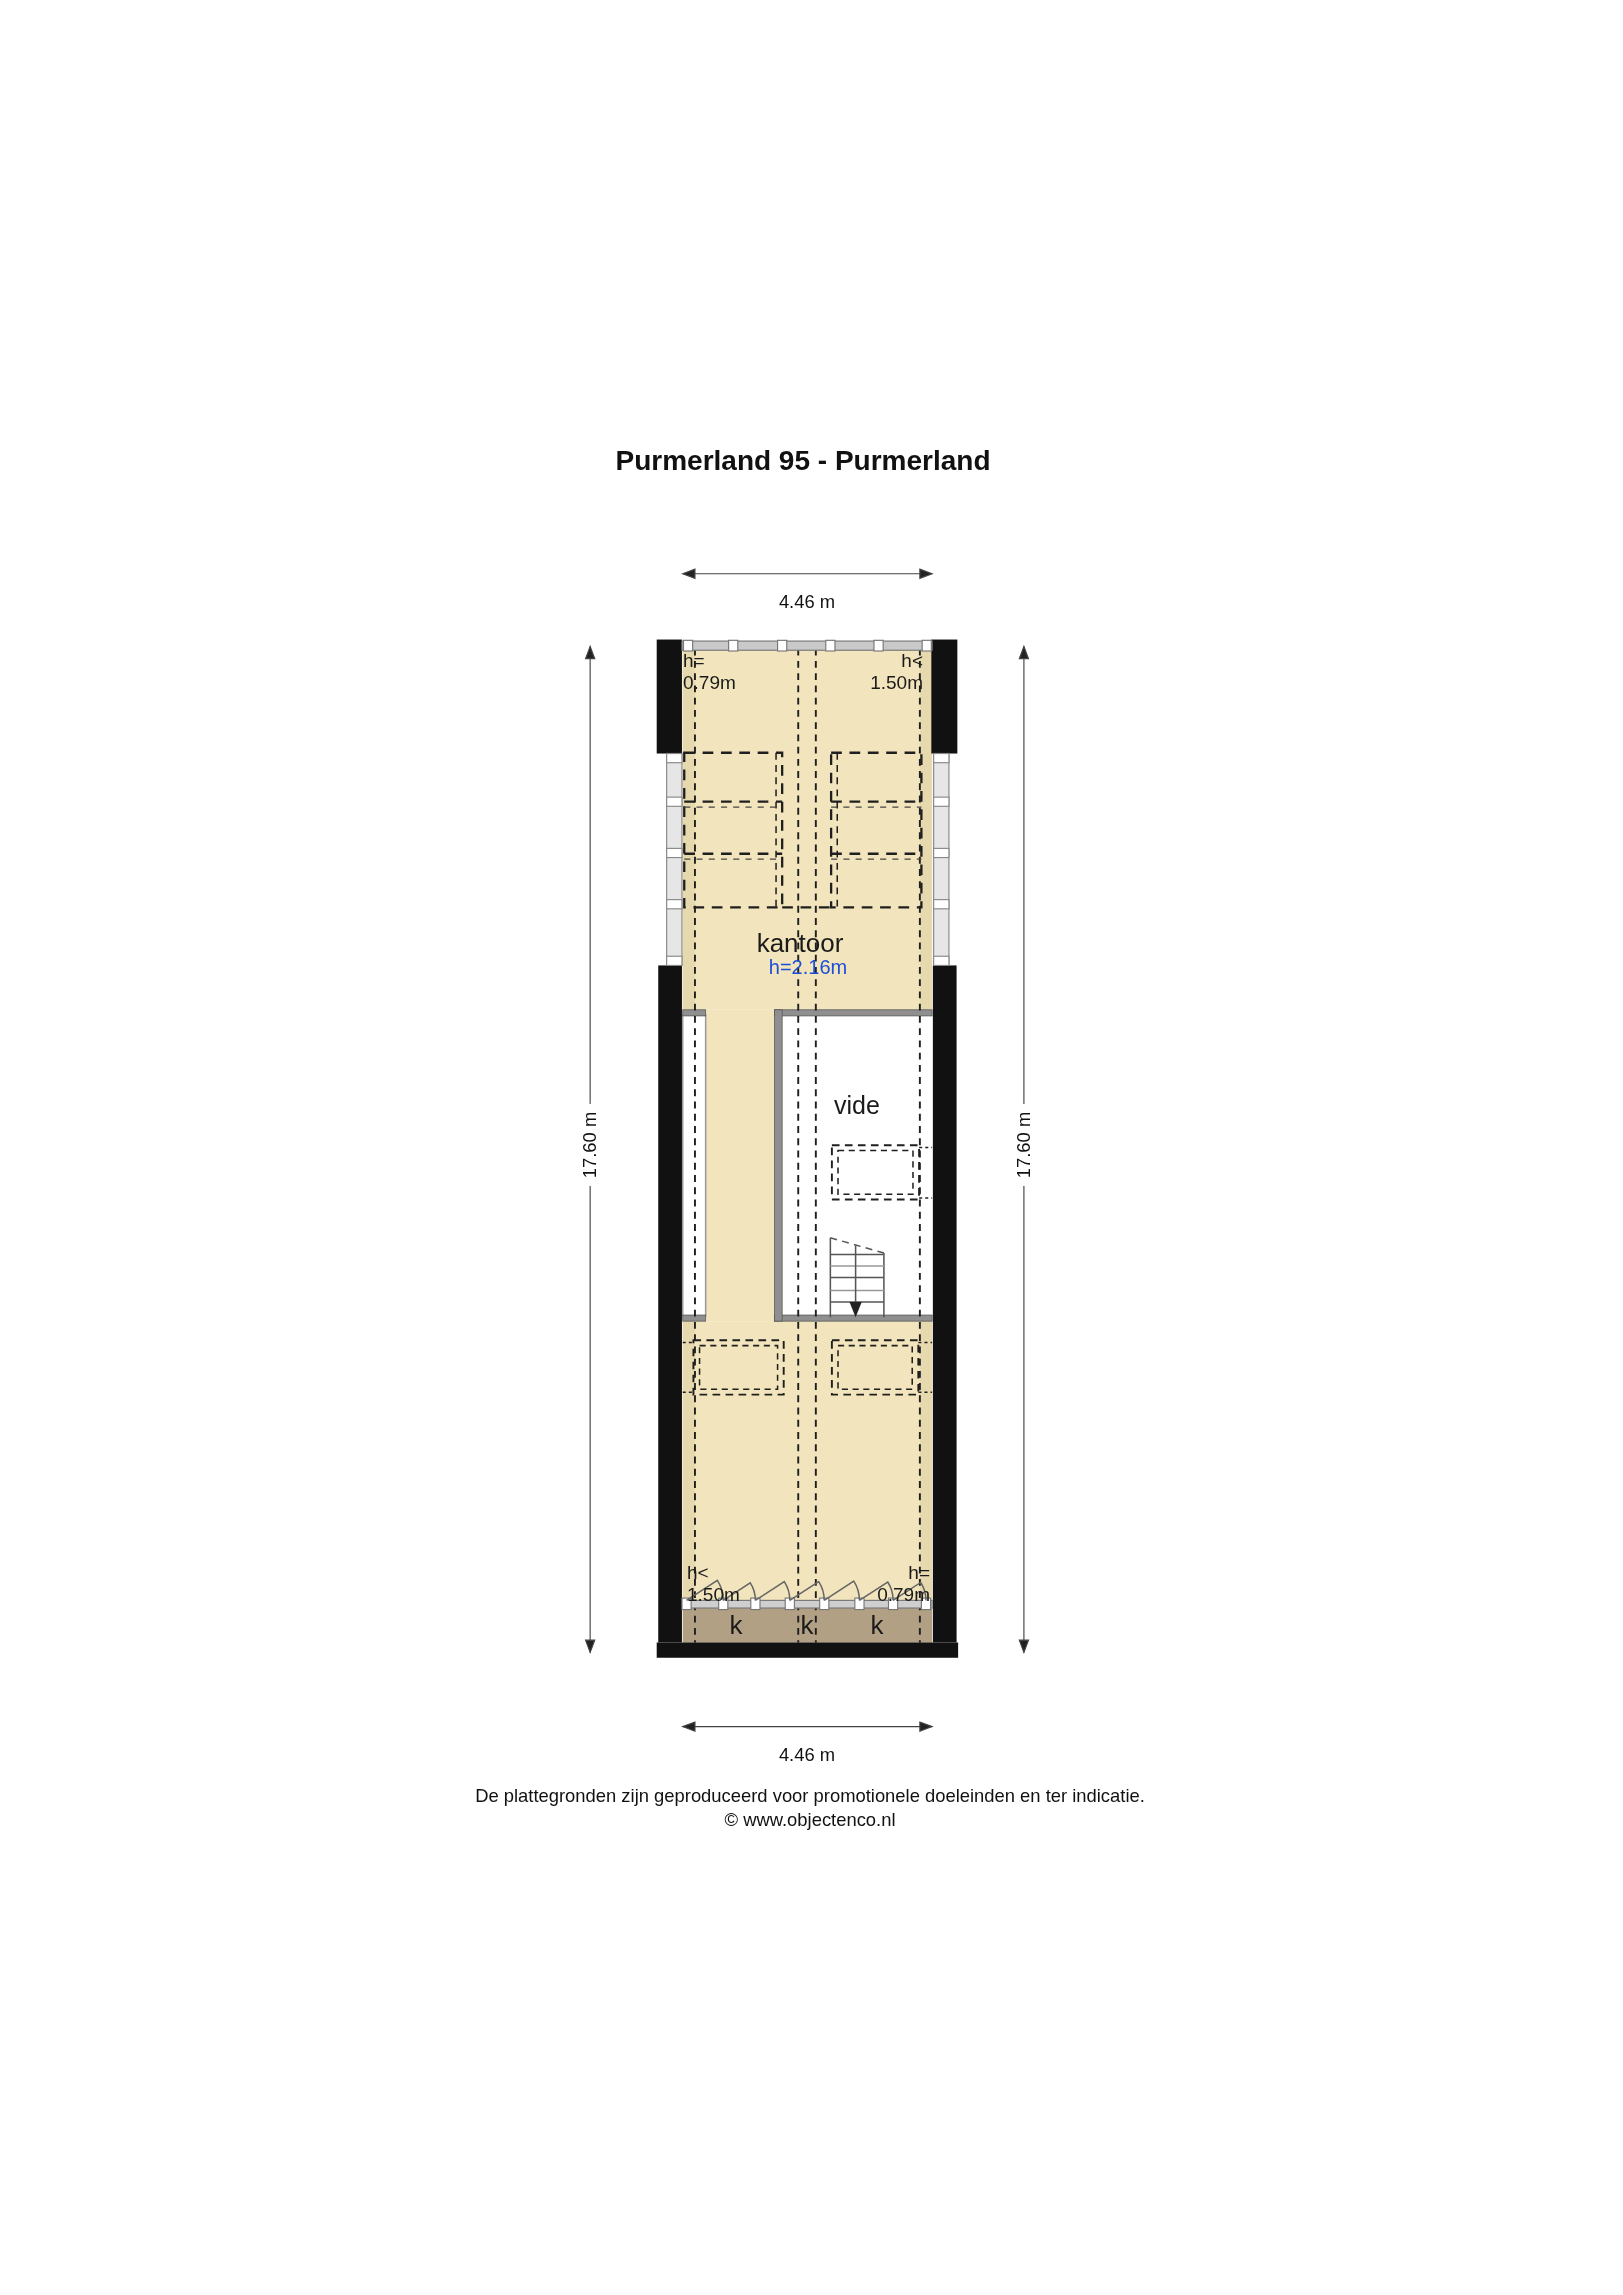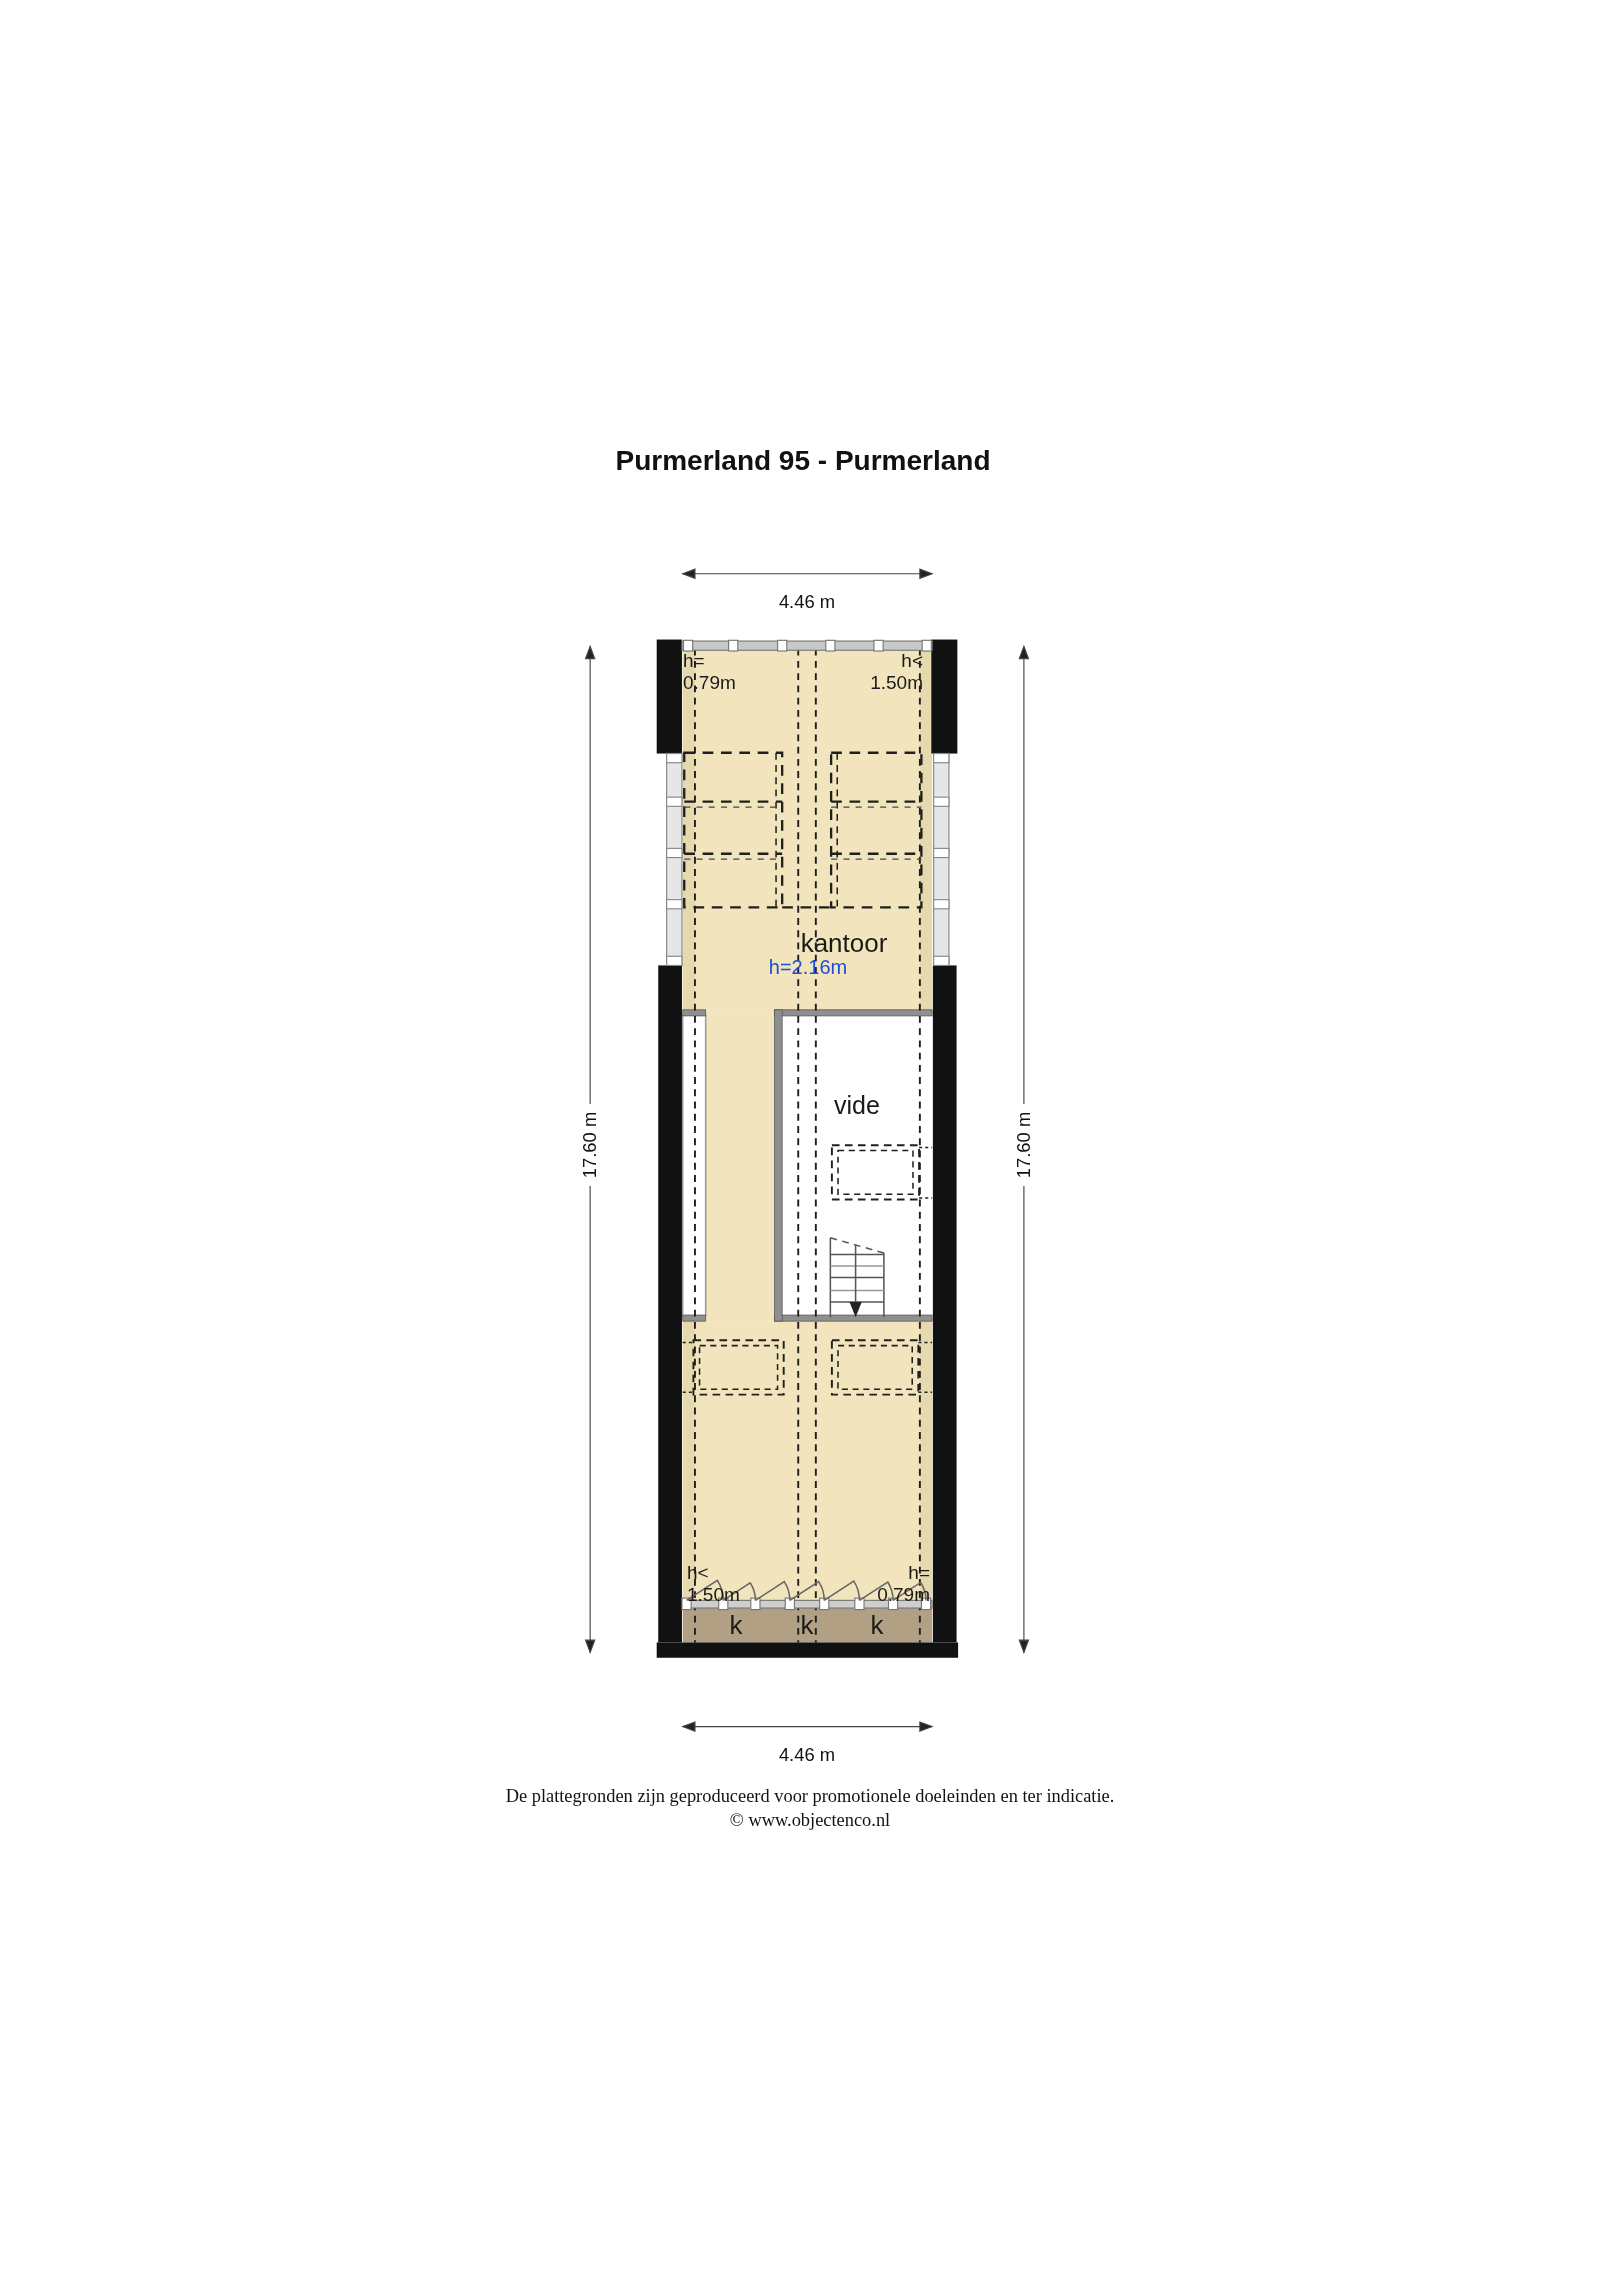--- a/index.html
+++ b/index.html
@@ -194,27 +194,27 @@
   </div>
   <div class="abs hmark" style="left:687px;top:1562px;">
     <div>h&lt;</div>
     <div>1.50m</div>
   </div>
   <div class="abs hmark right" style="left:930px;top:1562px;">
     <div>h=</div>
     <div>0.79m</div>
   </div>
 
-  <div class="abs room-label" style="left:844px;top:928px;">kantoor</div>
+  <div class="abs room-label" style="left:800px;top:928px;">kantoor</div>
   <div class="abs room-sub" style="left:808px;top:956px;">h=2.16m</div>
   <div class="abs vide-label" style="left:857px;top:1091px;">vide</div>
 
   <div class="abs k-label" style="left:736px;top:1610px;">k</div>
   <div class="abs k-label" style="left:807px;top:1610px;">k</div>
   <div class="abs k-label" style="left:877px;top:1610px;">k</div>
 
-  <div class="abs ctr" style="left:810px;top:1784px;font-family:Liberation Serif, serif;">
+  <div class="abs ctr" style="left:810px;top:1784px;">
     <div class="footer-line">De plattegronden zijn geproduceerd voor promotionele doeleinden en ter indicatie.</div>
     <div class="footer-line">© www.objectenco.nl</div>
   </div>
 
 </div>
 
 
 </body></html>

